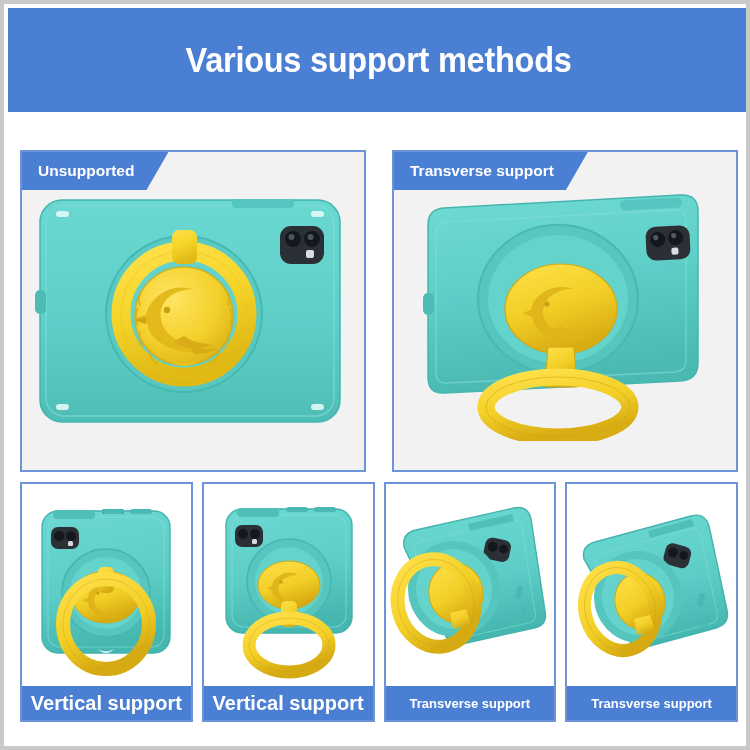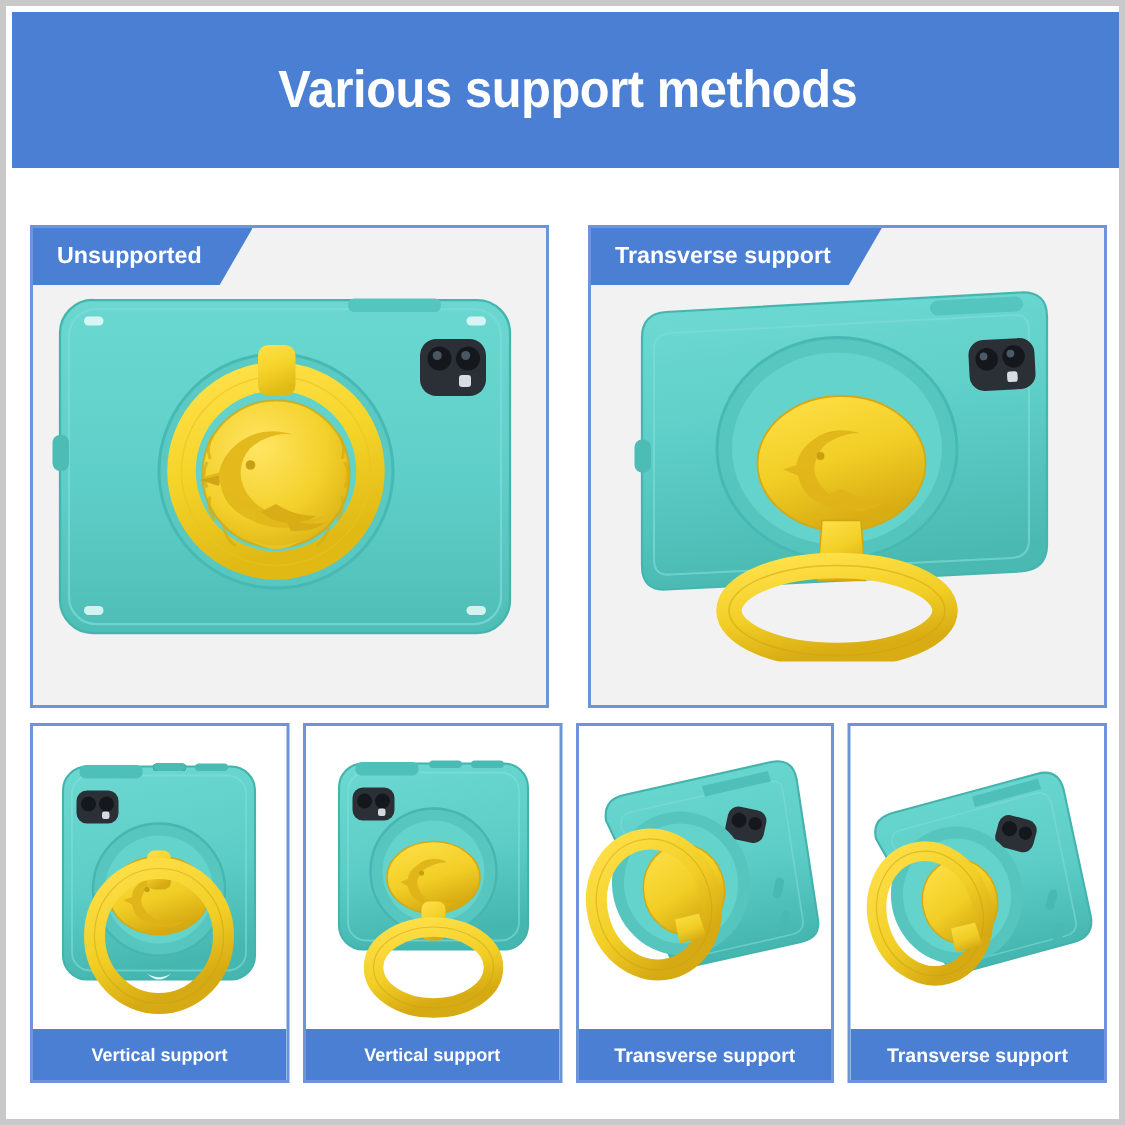--- a/index.html
+++ b/index.html
@@ -83,21 +83,21 @@
   }
   .thumb-stage{
     flex:1 1 auto;position:relative;
     display:flex;align-items:center;justify-content:center;
     overflow:hidden;
   }
   .thumb-label{
     height:34px;flex:0 0 34px;
     background:var(--brand,#4a7fd4);
     color:#ffffff;
-    font-size:12px;font-weight:bold;
+    font-size:20px;font-weight:bold;
     display:flex;align-items:center;justify-content:center;
     white-space:nowrap;
   }
   .thumb-label.small{font-size:13px;}
 
   
   .art{display:block;}
 </style>
 </head>
 <body>

